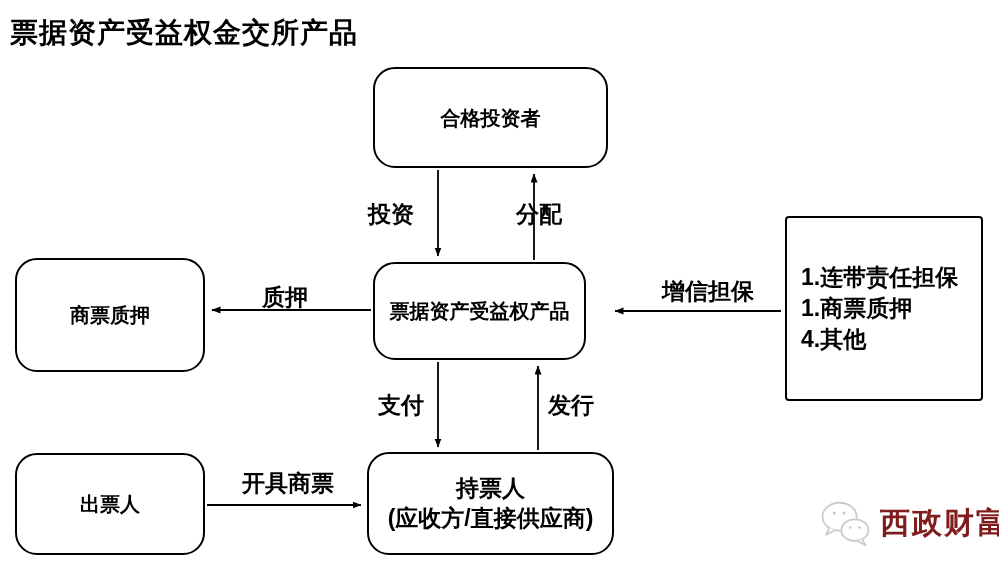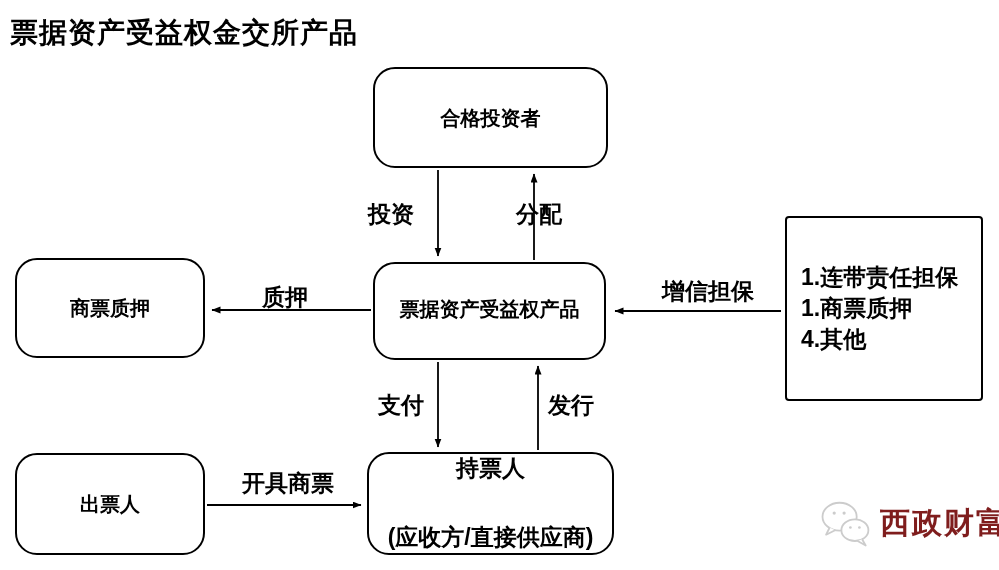--- a/index.html
+++ b/index.html
@@ -31,29 +31,29 @@
     flex-direction: column;
     align-items: center;
     justify-content: center;
     font-weight: bold;
     font-size: 20px;
     line-height: 1.3;
     text-align: center;
     white-space: nowrap;
   }
   .box-investor   { left: 373px; top: 67px;  width: 235px; height: 101px; }
-  .box-product    { left: 373px; top: 262px; width: 233px; height: 98px; font-family: Liberation Mono, monospace;  }
-  .box-pledge     { left: 15px;  top: 258px; width: 190px; height: 100px; }
+  .box-product    { left: 373px; top: 262px; width: 213px; height: 98px;  }
+  .box-pledge     { left: 15px;  top: 258px; width: 190px; height: 114px; }
   .box-credit     { left: 785px; top: 216px; width: 198px; height: 185px;
                     border-radius: 4px; align-items: flex-start;
                     padding-left: 14px; font-size: 23px; line-height: 1.35;
                     text-align: left; }
   .box-drawer     { left: 15px;  top: 453px; width: 190px; height: 102px; }
   .box-holder     { left: 367px; top: 452px; width: 247px; height: 103px;
-                    font-size: 23px; justify-content: space-between; }
+                    font-size: 23px; }
   .edge-label {
     position: absolute;
     font-weight: bold;
     font-size: 23px;
     white-space: nowrap;
   }
   .lbl-invest   { left: 368px; top: 199px; }
   .lbl-distrib  { left: 516px; top: 199px; }
   .lbl-pledge   { left: 262px; top: 282px; }
   .lbl-credit   { left: 654px; top: 276px; margin-left: 8px; }

